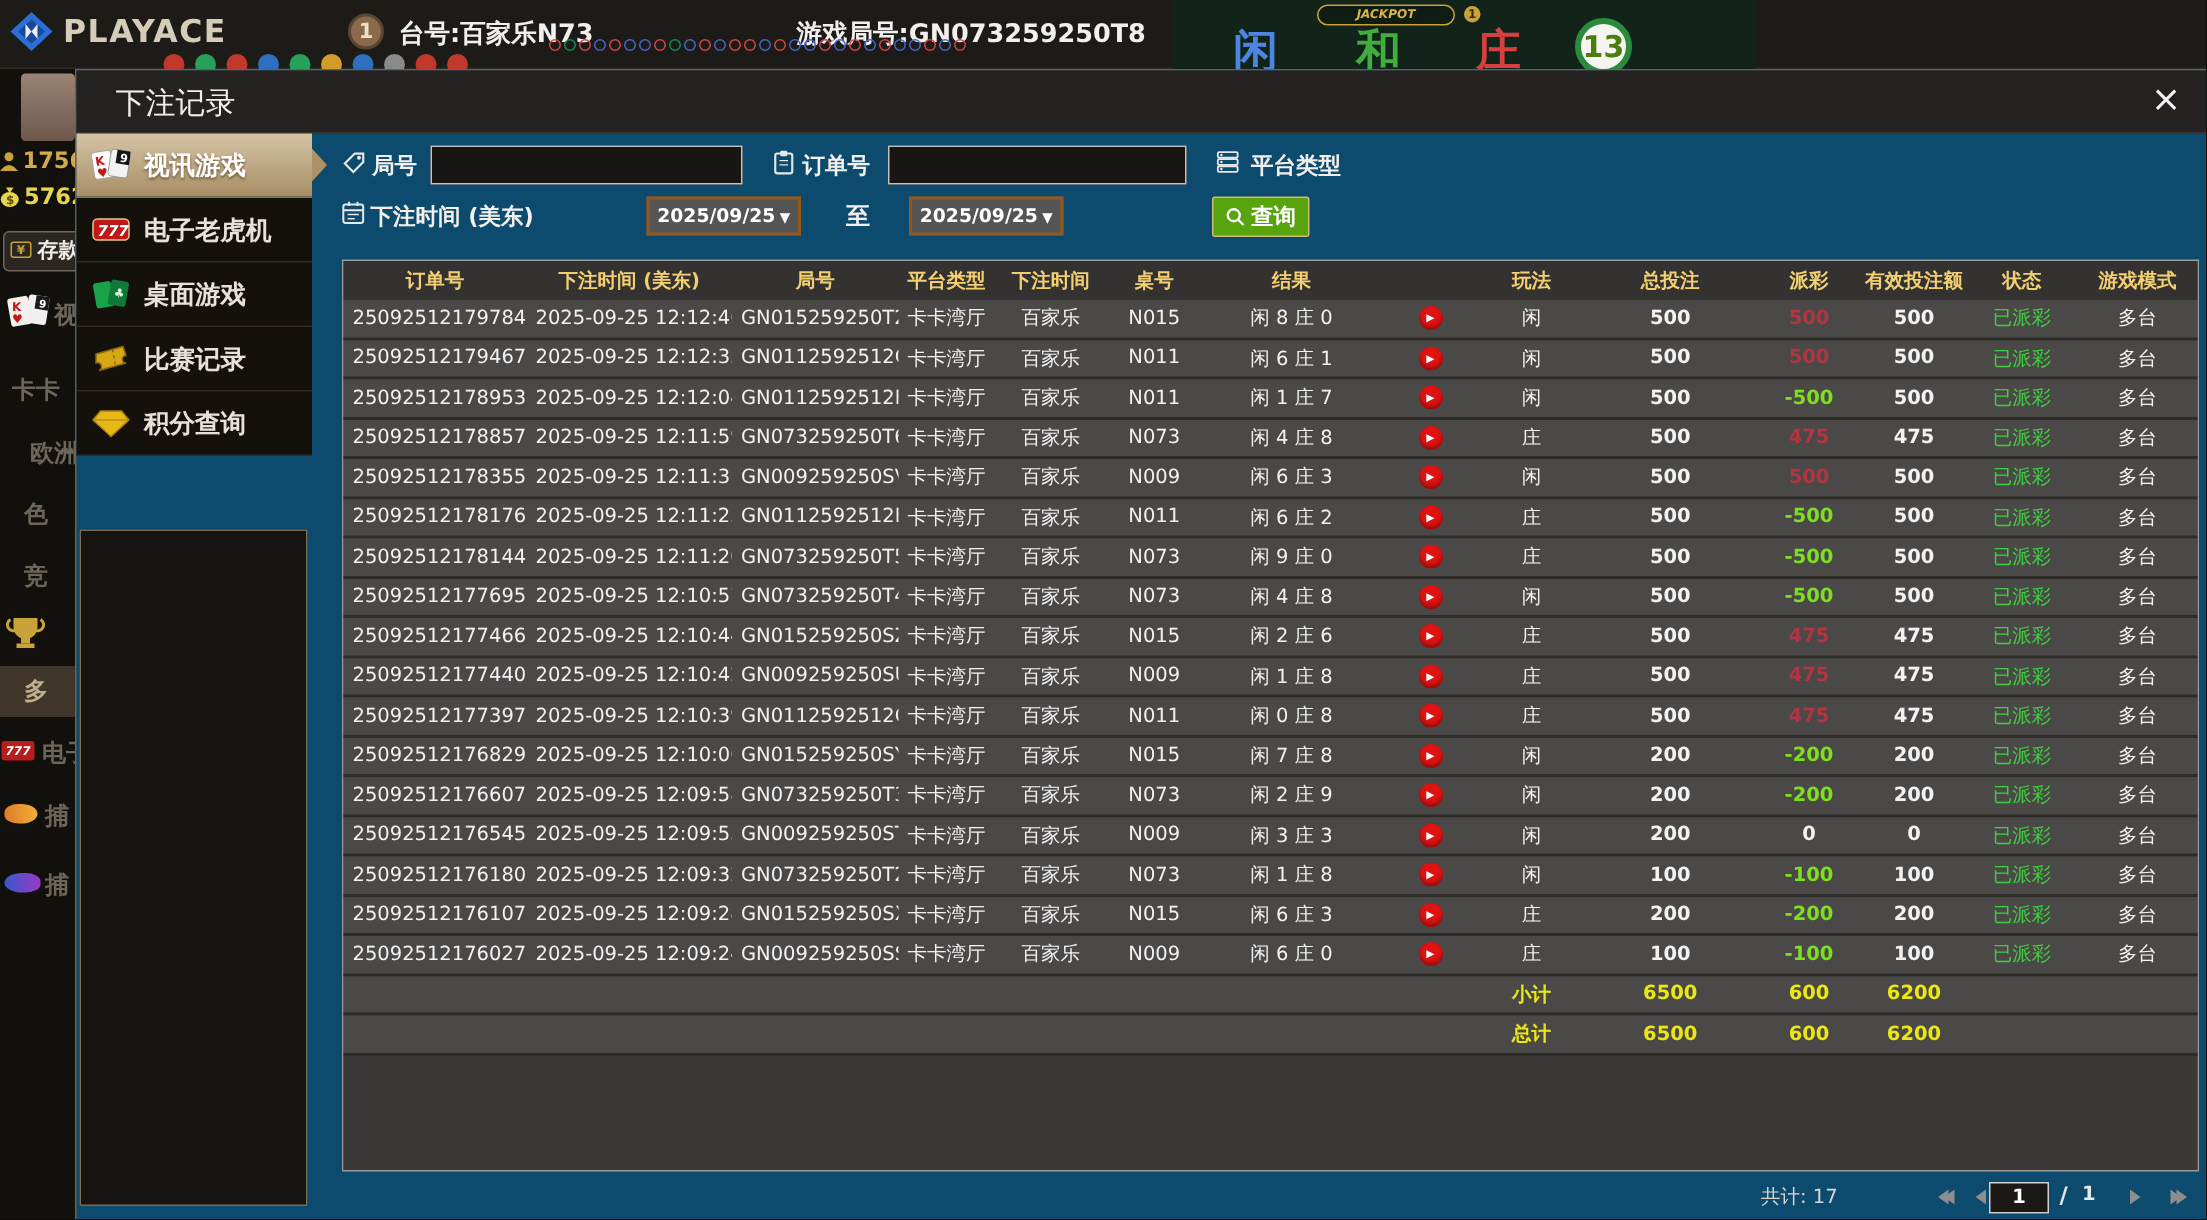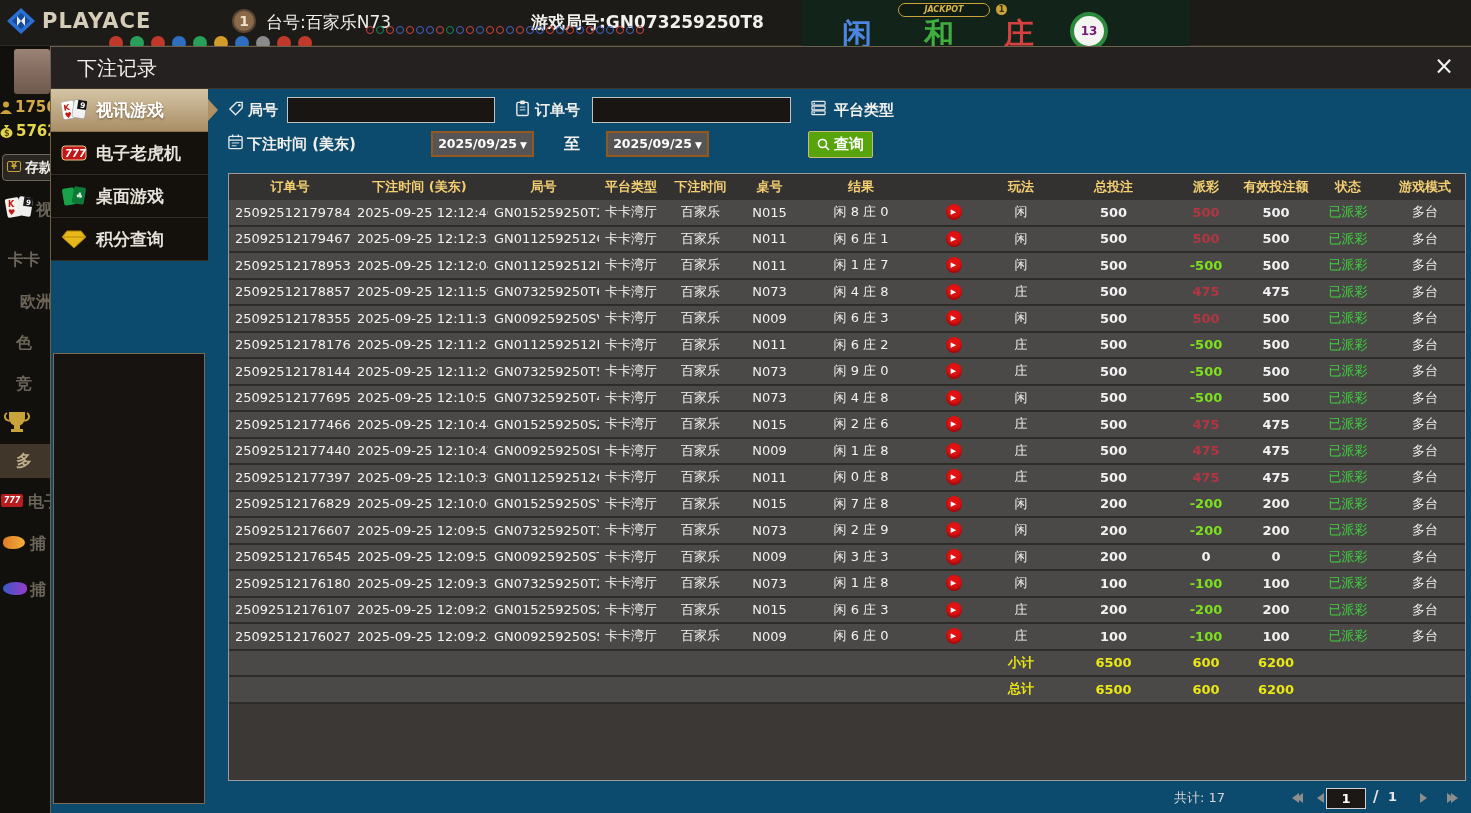--- a/index.html
+++ b/index.html
@@ -4,34 +4,34 @@
 <style>
   html,body{margin:0;padding:0;background:#000;}
   *{box-sizing:border-box;font-family:"DejaVu Sans","Liberation Sans",sans-serif;}
   .stage{position:relative;width:1471px;height:813px;background:#0d0b09;overflow:hidden;}
 
   
   .topbar{position:absolute;left:0;top:0;width:1471px;height:46px;background:#1d1b18;border-bottom:1px solid #2e2b26;}
   .logo{position:absolute;left:6px;top:7px;display:flex;align-items:center;gap:6px;}
   .logo-text{color:#d6cdb9;font-size:21px;font-weight:bold;letter-spacing:1px;}
   .seat-badge{position:absolute;left:232px;top:9px;width:24px;height:24px;border-radius:50%;background:#8a6a4a;border:2px solid #5a4630;color:#f0e2c8;font-size:14px;font-weight:bold;text-align:center;line-height:21px;}
-  .table-label{position:absolute;left:266px;top:11px;color:#f2f0ec;font-size:17px;font-weight:normal;}
+  .table-label{position:absolute;left:266px;top:11px;color:#f2f0ec;font-size:17px;font-weight:bold;}
   .round-label{position:absolute;left:531px;top:11px;color:#f2f0ec;font-size:17px;font-weight:bold;}
   .badge-row{position:absolute;left:109px;top:36px;display:flex;gap:7px;}
   .badge-dot{width:14px;height:14px;border-radius:50%;}
   .bead-row{position:absolute;left:366px;top:26px;display:flex;gap:2px;}
   .bead{width:8px;height:8px;border-radius:50%;border:1px solid #888;background:transparent;}
-  .felt{position:absolute;left:802px;top:0;width:388px;height:46px;background:#12231a;overflow:hidden;}
+  .felt{position:absolute;left:782px;top:0;width:388px;height:46px;background:#12231a;overflow:hidden;}
   .jackpot{position:absolute;left:96px;top:3px;width:92px;height:14px;border:1px solid #c9a23c;border-radius:8px;color:#d9b44a;font-size:8px;font-weight:bold;font-style:italic;text-align:center;line-height:12px;background:#0e1c14;}
   .jp-coin{position:absolute;left:194px;top:4px;width:11px;height:11px;border-radius:50%;background:#caa23a;color:#3a2c08;font-size:8px;font-weight:bold;text-align:center;line-height:11px;}
   .zone{position:absolute;top:14px;font-size:30px;font-weight:bold;}
   .z-player{left:40px;color:#4d86e0;}
   .z-tie{left:122px;color:#3fae3f;}
   .z-banker{left:202px;color:#d64040;}
-  .ball{position:absolute;left:268px;top:12px;width:38px;height:38px;border-radius:50%;background:#f4f4f0;border:4px solid #2c8a3c;color:#701a75;font-size:12px;font-weight:bold;text-align:center;line-height:31px;}
+  .ball{position:absolute;left:268px;top:12px;width:38px;height:38px;border-radius:50%;background:#f4f4f0;border:4px solid #2c8a3c;color:#4d7c0f;font-size:20px;font-weight:bold;text-align:center;line-height:31px;}
   .video{position:absolute;left:1146px;top:0;width:325px;height:46px;background:linear-gradient(90deg,#241810,#3a281a 60%,#55402a);overflow:hidden;}
   .video-title{position:absolute;left:88px;top:1px;color:#e8e4da;opacity:.65;font-size:13px;font-weight:bold;}
   .video-nums{position:absolute;right:12px;top:2px;color:#f4f2ee;font-size:14px;font-weight:bold;letter-spacing:9px;}
   .video-dots{position:absolute;right:24px;top:20px;display:flex;gap:5px;}
   .vdot{width:9px;height:9px;border-radius:50%;background:#6a6a66;}
   .vdot.on{background:#34b53a;}
   .n-logo{position:absolute;right:8px;top:30px;width:15px;height:15px;border-radius:3px;background:#3a6fd0;color:#fff;font-size:10px;font-weight:bold;text-align:center;line-height:15px;}
 
   
   .leftstrip{position:absolute;left:0;top:46px;width:50px;height:767px;background:#12100c;overflow:hidden;}
@@ -252,20 +252,27 @@
         <div class="side-item">
           <svg class="side-ico" viewBox="0 0 26 24">
             <rect x="2" y="4" width="12" height="17" rx="2" fill="#18a34a" transform="rotate(-10 8 12)"></rect>
             <rect x="12" y="3" width="12" height="17" rx="2" fill="#0f7a38" transform="rotate(10 18 11)"></rect>
             <text x="15" y="14" font-size="8" fill="#d6f0dc" transform="rotate(10 18 11)">♣</text>
           </svg>
           <span class="lbl">桌面游戏</span>
         </div>
         <div class="side-item">
           <svg class="side-ico" viewBox="0 0 26 24">
+            <path d="M3,9 L21,4 L23,10 a2.5,2.5 0 0 0 0,5 L5,20 a2.5,2.5 0 0 0 -2,-5 z" fill="#d8a718" stroke="#8a6a0a" stroke-width="1"></path>
+            <line x1="14" y1="6" x2="16" y2="17" stroke="#8a6a0a" stroke-dasharray="2,2"></line>
+          </svg>
+          <span class="lbl">比赛记录</span>
+        </div>
+        <div class="side-item">
+          <svg class="side-ico" viewBox="0 0 26 24">
             <polygon points="6,4 20,4 25,10 13,21 1,10" fill="#e8b818" stroke="#a8800c" stroke-width="1"></polygon>
             <polyline points="1,10 25,10 M6,4 9,10 13,21 17,10 20,4 M9,10 13,4 17,10" stroke="#a8800c" fill="none" stroke-width=".8"></polyline>
           </svg>
           <span class="lbl">积分查询</span>
         </div>
         <div class="panel-outline"></div>
       </div>
 
       <div class="content">
 

